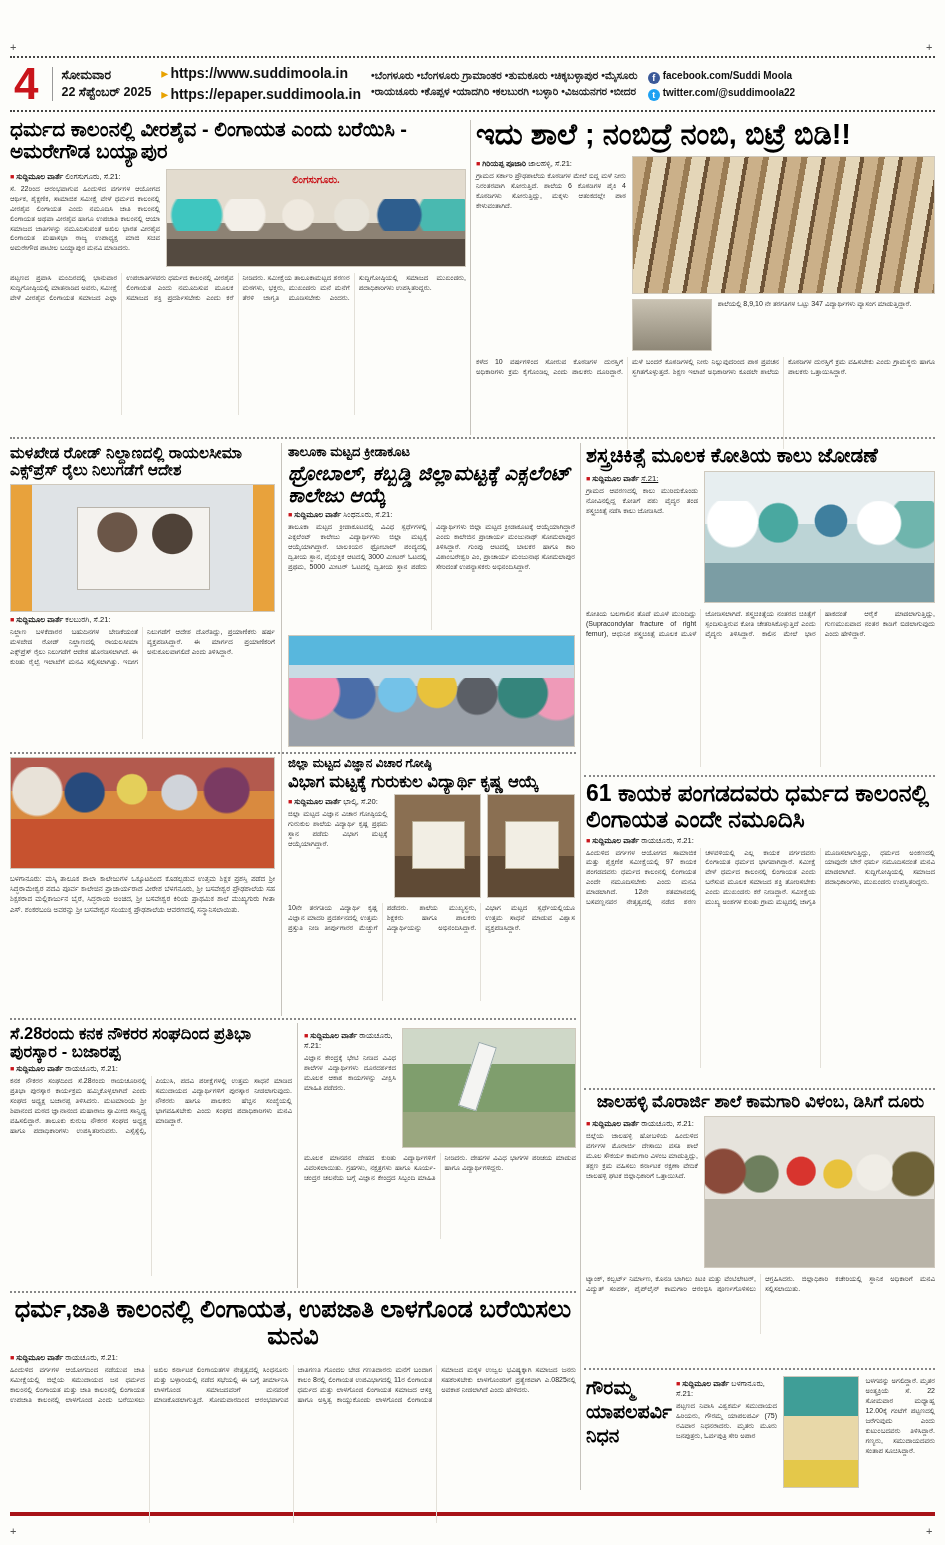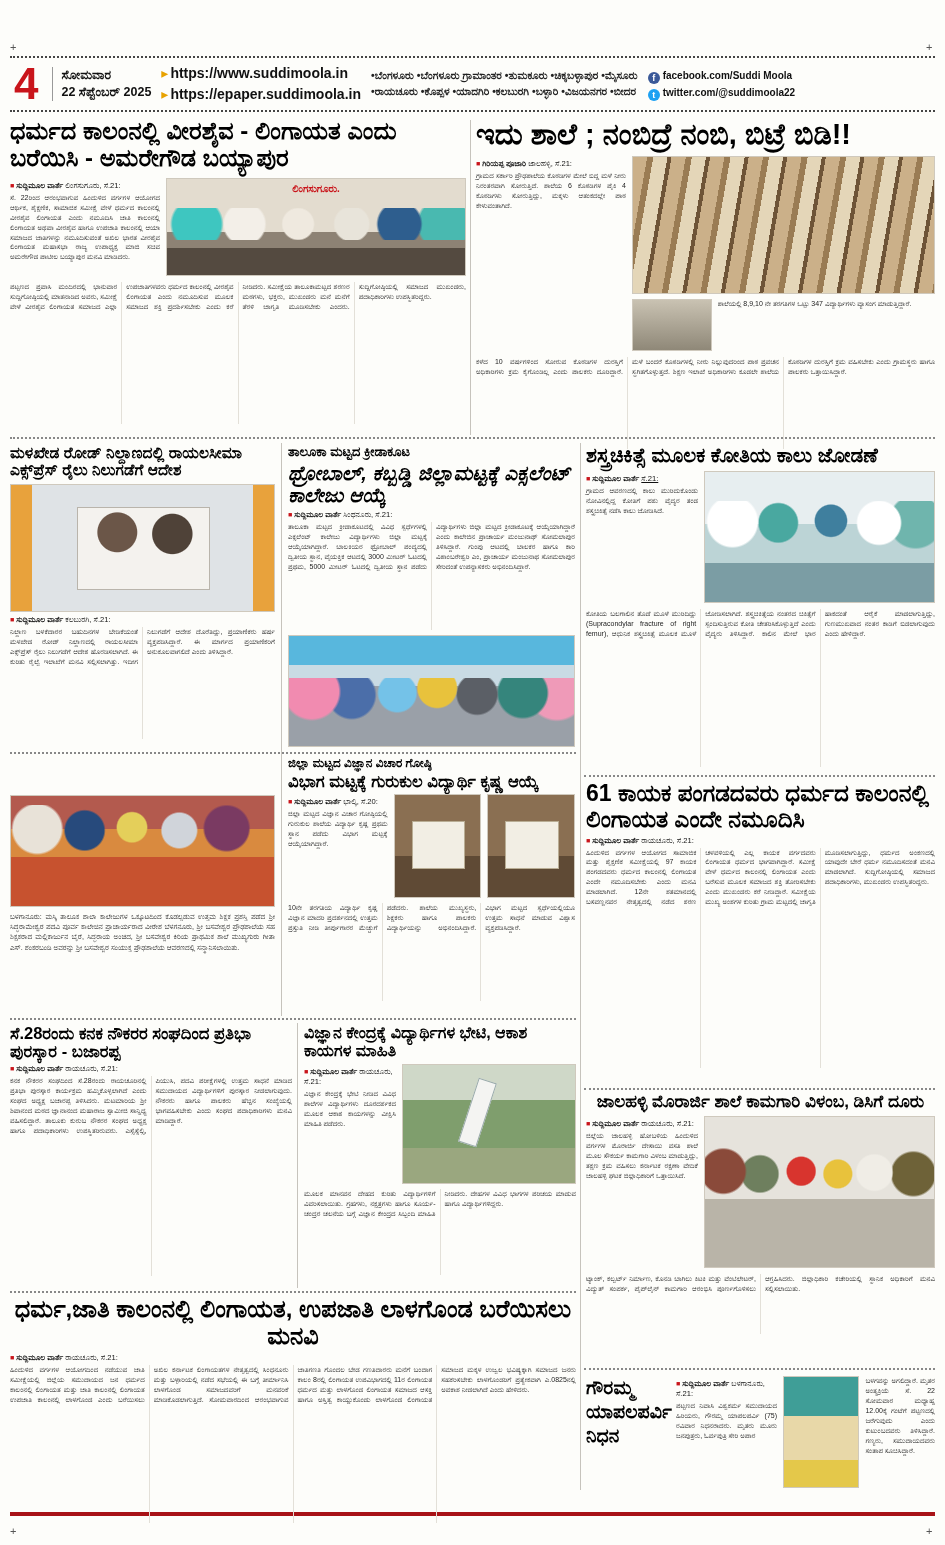--- a/index.html
+++ b/index.html
@@ -130,21 +130,21 @@
   <div class="vr" style="left:297px;top:1023px;height:265px;"></div>
   <div class="hr" style="left:10px;top:752px;width:566px;"></div>
   <div class="hr" style="left:584px;top:775px;width:351px;"></div>
   <div class="hr" style="left:10px;top:1018px;width:566px;"></div>
   <div class="hr" style="left:584px;top:1088px;width:351px;"></div>
   <div class="hr" style="left:10px;top:1291px;width:566px;"></div>
   <div class="hr" style="left:584px;top:1368px;width:351px;"></div>
   <div class="redbar"></div>
 
   <div class="art" style="left:10px;top:118px;width:456px;">
-    <div class="hl" style="font-size:24px;">ಧರ್ಮದ ಕಾಲಂನಲ್ಲಿ ವೀರಶೈವ - ಲಿಂಗಾಯತ ಎಂದು ಬರೆಯಿಸಿ - ಅಮರೇಗೌಡ ಬಯ್ಯಾಪುರ</div>
+    <div class="hl" style="font-size:20px;">ಧರ್ಮದ ಕಾಲಂನಲ್ಲಿ ವೀರಶೈವ - ಲಿಂಗಾಯತ ಎಂದು ಬರೆಯಿಸಿ - ಅಮರೇಗೌಡ ಬಯ್ಯಾಪುರ</div>
     <div class="row" style="margin-top:6px;">
       <div style="width:150px;">
         <div class="byline"><span class="rb">■ </span><span>ಸುದ್ದಿಮೂಲ ವಾರ್ತೆ</span> <span style="font-weight:normal;">ಲಿಂಗಸುಗೂರು, ಸೆ.21:</span></div>
         <div class="bodytxt">ಸೆ. 22ರಿಂದ ಆರಂಭವಾಗುವ ಹಿಂದುಳಿದ ವರ್ಗಗಳ ಆಯೋಗದ ಆರ್ಥಿಕ, ಶೈಕ್ಷಣಿಕ, ಸಾಮಾಜಿಕ ಸಮೀಕ್ಷೆ ವೇಳೆ ಧರ್ಮದ ಕಾಲಂನಲ್ಲಿ ವೀರಶೈವ ಲಿಂಗಾಯತ ಎಂದು ನಮೂದಿಸಿ ಜಾತಿ ಕಾಲಂನಲ್ಲಿ ಲಿಂಗಾಯತ ಅಥವಾ ವೀರಶೈವ ಹಾಗೂ ಉಪಜಾತಿ ಕಾಲಂನಲ್ಲಿ ಆಯಾ ಸಮಾಜದ ಜಾತಿಗಳನ್ನು ನಮೂದಿಸುವಂತೆ ಅಖಿಲ ಭಾರತ ವೀರಶೈವ ಲಿಂಗಾಯತ ಮಹಾಸಭಾ ರಾಜ್ಯ ಉಪಾಧ್ಯಕ್ಷ ಮಾಜಿ ಸಚಿವ ಅಮರೇಗೌಡ ಪಾಟೀಲ ಬಯ್ಯಾಪುರ ಮನವಿ ಮಾಡಿದರು.</div>
       </div>
       <div class="ph ph-press" style="width:300px;height:98px;">
         <div class="label">ಲಿಂಗಸುಗೂರು.</div>
       </div>
     </div>
     <div class="bodytxt cols4" style="margin-top:6px;height:142px;">ಪಟ್ಟಣದ ಪ್ರವಾಸಿ ಮಂದಿರದಲ್ಲಿ ಭಾನುವಾರ ಸುದ್ದಿಗೋಷ್ಠಿಯಲ್ಲಿ ಮಾತನಾಡಿದ ಅವರು, ಸಮೀಕ್ಷೆ ವೇಳೆ ವೀರಶೈವ ಲಿಂಗಾಯತ ಸಮಾಜದ ಎಲ್ಲಾ ಉಪಜಾತಿಗಳವರು ಧರ್ಮದ ಕಾಲಂನಲ್ಲಿ ವೀರಶೈವ ಲಿಂಗಾಯತ ಎಂದು ನಮೂದಿಸುವ ಮೂಲಕ ಸಮಾಜದ ಶಕ್ತಿ ಪ್ರದರ್ಶಿಸಬೇಕು ಎಂದು ಕರೆ ನೀಡಿದರು. ಸಮೀಕ್ಷೆಯ ತಾಲೂಕಾಮಟ್ಟದ ಶರಣರ ಮಠಗಳು, ಭಕ್ತರು, ಮುಖಂಡರು ಮನೆ ಮನೆಗೆ ತೆರಳಿ ಜಾಗೃತಿ ಮೂಡಿಸಬೇಕು ಎಂದರು. ಸುದ್ದಿಗೋಷ್ಠಿಯಲ್ಲಿ ಸಮಾಜದ ಮುಖಂಡರು, ಪದಾಧಿಕಾರಿಗಳು ಉಪಸ್ಥಿತರಿದ್ದರು.</div>
@@ -188,21 +188,21 @@
     <div class="row" style="margin-top:5px;">
       <div style="width:112px;">
         <div class="byline"><span class="rb">■ </span><span>ಸುದ್ದಿಮೂಲ ವಾರ್ತೆ</span> <span style="font-weight:normal;text-decoration:underline;">ಸೆ.21:</span></div>
         <div class="bodytxt">ಗ್ರಾಮದ ಆವರಣದಲ್ಲಿ ಕಾಲು ಮುರಿದುಕೊಂಡು ನೋವಿನಲ್ಲಿದ್ದ ಕೋತಿಗೆ ಪಶು ವೈದ್ಯರ ತಂಡ ಶಸ್ತ್ರಚಿಕಿತ್ಸೆ ನಡೆಸಿ ಕಾಲು ಜೋಡಿಸಿದೆ.</div>
       </div>
       <div class="ph ph-surgery" style="width:231px;height:132px;"></div>
     </div>
     <div class="bodytxt cols3" style="margin-top:6px;height:158px;">ಕೋತಿಯ ಬಲಗಾಲಿನ ತೊಡೆ ಮೂಳೆ ಮುರಿದಿದ್ದು (Supracondylar fracture of right femur), ಆಧುನಿಕ ಶಸ್ತ್ರಚಿಕಿತ್ಸೆ ಮೂಲಕ ಮೂಳೆ ಜೋಡಿಸಲಾಗಿದೆ. ಶಸ್ತ್ರಚಿಕಿತ್ಸೆಯ ನಂತರದ ಚಿಕಿತ್ಸೆಗೆ ಸ್ಪಂದಿಸುತ್ತಿರುವ ಕೋತಿ ಚೇತರಿಸಿಕೊಳ್ಳುತ್ತಿದೆ ಎಂದು ವೈದ್ಯರು ತಿಳಿಸಿದ್ದಾರೆ. ಕಾಲಿನ ಮೇಲೆ ಭಾರ ಹಾಕದಂತೆ ಆರೈಕೆ ಮಾಡಲಾಗುತ್ತಿದ್ದು, ಗುಣಮುಖವಾದ ನಂತರ ಕಾಡಿಗೆ ಬಿಡಲಾಗುವುದು ಎಂದು ಹೇಳಿದ್ದಾರೆ.</div>
   </div>
 
-  <div class="art" style="left:10px;top:795px;width:265px;">
+  <div class="art" style="left:10px;top:757px;width:265px;">
     <div class="ph ph-event" style="width:265px;height:112px;"></div>
     <div class="bodytxt" style="margin-top:5px;font-size:7.2px;">ಬಳಗಾನೂರು: ಮಸ್ಕಿ ತಾಲೂಕ ಶಾಲಾ ಕಾಲೇಜುಗಳ ಒಕ್ಕೂಟದಿಂದ ಕೊಡಲ್ಪಡುವ ಉತ್ತಮ ಶಿಕ್ಷಕ ಪ್ರಶಸ್ತಿ ಪಡೆದ ಶ್ರೀ ಸಿದ್ಧರಾಮೇಶ್ವರ ಪದವಿ ಪೂರ್ವ ಕಾಲೇಜಿನ ಪ್ರಾಚಾರ್ಯರಾದ ವೀರೇಶ ಬೆಳಗನೂರು, ಶ್ರೀ ಬಸವೇಶ್ವರ ಪ್ರೌಢಶಾಲೆಯ ಸಹ ಶಿಕ್ಷಕರಾದ ಮಲ್ಲಿಕಾರ್ಜುನ ಬೈರೆ, ಸಿದ್ಧರಾಯ ಅಂಚಿದ, ಶ್ರೀ ಬಸವೇಶ್ವರ ಕಿರಿಯ ಪ್ರಾಥಮಿಕ ಶಾಲೆ ಮುಖ್ಯಗುರು ಗೀತಾ ಎಸ್. ಶಂಕರಬಂಡಿ ಅವರನ್ನು ಶ್ರೀ ಬಸವೇಶ್ವರ ಸಂಯುಕ್ತ ಪ್ರೌಢಶಾಲೆಯ ಆವರಣದಲ್ಲಿ ಸನ್ಮಾನಿಸಲಾಯಿತು.</div>
   </div>
 
   <div class="art" style="left:288px;top:756px;width:287px;">
     <div class="kicker" style="font-size:12px;">ಜಿಲ್ಲಾ ಮಟ್ಟದ ವಿಜ್ಞಾನ ವಿಚಾರ ಗೋಷ್ಠಿ</div>
     <div class="hl" style="font-size:16.5px;margin-top:2px;">ವಿಭಾಗ ಮಟ್ಟಕ್ಕೆ ಗುರುಕುಲ ವಿದ್ಯಾರ್ಥಿ ಕೃಷ್ಣ ಆಯ್ಕೆ</div>
     <div class="row" style="margin-top:4px;">
       <div style="width:100px;">
         <div class="byline"><span class="rb">■ </span><span>ಸುದ್ದಿಮೂಲ ವಾರ್ತೆ</span> <span style="font-weight:normal;">ಭಾಲ್ಕಿ, ಸೆ.20:</span></div>
@@ -220,21 +220,20 @@
     <div class="bodytxt cols3" style="height:220px;">ಹಿಂದುಳಿದ ವರ್ಗಗಳ ಆಯೋಗದ ಸಾಮಾಜಿಕ ಮತ್ತು ಶೈಕ್ಷಣಿಕ ಸಮೀಕ್ಷೆಯಲ್ಲಿ 97 ಕಾಯಕ ಪಂಗಡದವರು ಧರ್ಮದ ಕಾಲಂನಲ್ಲಿ ಲಿಂಗಾಯತ ಎಂದೇ ನಮೂದಿಸಬೇಕು ಎಂದು ಮನವಿ ಮಾಡಲಾಗಿದೆ. 12ನೇ ಶತಮಾನದಲ್ಲಿ ಬಸವಣ್ಣನವರ ನೇತೃತ್ವದಲ್ಲಿ ನಡೆದ ಶರಣ ಚಳವಳಿಯಲ್ಲಿ ಎಲ್ಲ ಕಾಯಕ ವರ್ಗದವರು ಲಿಂಗಾಯತ ಧರ್ಮದ ಭಾಗವಾಗಿದ್ದಾರೆ. ಸಮೀಕ್ಷೆ ವೇಳೆ ಧರ್ಮದ ಕಾಲಂನಲ್ಲಿ ಲಿಂಗಾಯತ ಎಂದು ಬರೆಸುವ ಮೂಲಕ ಸಮಾಜದ ಶಕ್ತಿ ತೋರಿಸಬೇಕು ಎಂದು ಮುಖಂಡರು ಕರೆ ನೀಡಿದ್ದಾರೆ. ಸಮೀಕ್ಷೆಯ ಮುಖ್ಯ ಅಂಶಗಳ ಕುರಿತು ಗ್ರಾಮ ಮಟ್ಟದಲ್ಲಿ ಜಾಗೃತಿ ಮೂಡಿಸಲಾಗುತ್ತಿದ್ದು, ಧರ್ಮದ ಅಂಕಣದಲ್ಲಿ ಯಾವುದೇ ಬೇರೆ ಧರ್ಮ ನಮೂದಿಸದಂತೆ ಮನವಿ ಮಾಡಲಾಗಿದೆ. ಸುದ್ದಿಗೋಷ್ಠಿಯಲ್ಲಿ ಸಮಾಜದ ಪದಾಧಿಕಾರಿಗಳು, ಮುಖಂಡರು ಉಪಸ್ಥಿತರಿದ್ದರು.</div>
   </div>
 
   <div class="art" style="left:10px;top:1024px;width:282px;">
     <div class="hl" style="font-size:16.5px;">ಸೆ.28ರಂದು ಕನಕ ನೌಕರರ ಸಂಘದಿಂದ ಪ್ರತಿಭಾ ಪುರಸ್ಕಾರ - ಬಜಾರಪ್ಪ</div>
     <div class="byline"><span class="rb">■ </span><span>ಸುದ್ದಿಮೂಲ ವಾರ್ತೆ</span> <span style="font-weight:normal;">ರಾಯಚೂರು, ಸೆ.21:</span></div>
     <div class="bodytxt cols2" style="height:200px;">ಕನಕ ನೌಕರರ ಸಂಘದಿಂದ ಸೆ.28ರಂದು ರಾಯಚೂರಿನಲ್ಲಿ ಪ್ರತಿಭಾ ಪುರಸ್ಕಾರ ಕಾರ್ಯಕ್ರಮ ಹಮ್ಮಿಕೊಳ್ಳಲಾಗಿದೆ ಎಂದು ಸಂಘದ ಅಧ್ಯಕ್ಷ ಬಜಾರಪ್ಪ ತಿಳಿಸಿದರು. ಮಟಮಾರಿಯ ಶ್ರೀ ಶಿವಾನಂದ ಮಠದ ಜ್ಞಾನಾನಂದ ಮಹಾರಾಜ ಸ್ವಾಮೀಜಿ ಸಾನ್ನಿಧ್ಯ ವಹಿಸಲಿದ್ದಾರೆ. ತಾಲೂಕು ಕುರುಬ ನೌಕರರ ಸಂಘದ ಅಧ್ಯಕ್ಷ ಹಾಗೂ ಪದಾಧಿಕಾರಿಗಳು ಉಪಸ್ಥಿತರಿರುವರು. ಎಸ್ಸೆಸ್ಸೆಲ್ಸಿ, ಪಿಯುಸಿ, ಪದವಿ ಪರೀಕ್ಷೆಗಳಲ್ಲಿ ಉತ್ತಮ ಸಾಧನೆ ಮಾಡಿದ ಸಮುದಾಯದ ವಿದ್ಯಾರ್ಥಿಗಳಿಗೆ ಪುರಸ್ಕಾರ ನೀಡಲಾಗುವುದು. ನೌಕರರು ಹಾಗೂ ಪಾಲಕರು ಹೆಚ್ಚಿನ ಸಂಖ್ಯೆಯಲ್ಲಿ ಭಾಗವಹಿಸಬೇಕು ಎಂದು ಸಂಘದ ಪದಾಧಿಕಾರಿಗಳು ಮನವಿ ಮಾಡಿದ್ದಾರೆ.</div>
   </div>
 
   <div class="art" style="left:304px;top:1024px;width:272px;">
-    <div class="hl" style="font-size:16px;">ವಿಜ್ಞಾನ ಕೇಂದ್ರಕ್ಕೆ ವಿದ್ಯಾರ್ಥಿಗಳ ಭೇಟಿ, ಆಕಾಶ ಕಾಯಗಳ ಮಾಹಿತಿ</div>
     <div class="row" style="margin-top:4px;">
       <div style="width:92px;">
         <div class="byline"><span class="rb">■ </span><span>ಸುದ್ದಿಮೂಲ ವಾರ್ತೆ</span> <span style="font-weight:normal;">ರಾಯಚೂರು, ಸೆ.21:</span></div>
         <div class="bodytxt">ವಿಜ್ಞಾನ ಕೇಂದ್ರಕ್ಕೆ ಭೇಟಿ ನೀಡಿದ ವಿವಿಧ ಶಾಲೆಗಳ ವಿದ್ಯಾರ್ಥಿಗಳು ದೂರದರ್ಶಕದ ಮೂಲಕ ಆಕಾಶ ಕಾಯಗಳನ್ನು ವೀಕ್ಷಿಸಿ ಮಾಹಿತಿ ಪಡೆದರು.</div>
       </div>
       <div class="ph ph-scope" style="width:174px;height:120px;"></div>
     </div>
     <div class="bodytxt cols2" style="margin-top:5px;height:86px;">ಮೂಲಕ ಮಾನವನ ದೇಹದ ಕುರಿತು ವಿದ್ಯಾರ್ಥಿಗಳಿಗೆ ವಿವರಿಸಲಾಯಿತು. ಗ್ರಹಗಳು, ನಕ್ಷತ್ರಗಳು ಹಾಗೂ ಸೂರ್ಯ-ಚಂದ್ರರ ಚಲನೆಯ ಬಗ್ಗೆ ವಿಜ್ಞಾನ ಕೇಂದ್ರದ ಸಿಬ್ಬಂದಿ ಮಾಹಿತಿ ನೀಡಿದರು. ದೇಹಗಳ ವಿವಿಧ ಭಾಗಗಳ ಪರಿಚಯ ಮಾಡುವ ಹಾಗೂ ವಿದ್ಯಾರ್ಥಿಗಳಿದ್ದರು.</div>
   </div>
 

